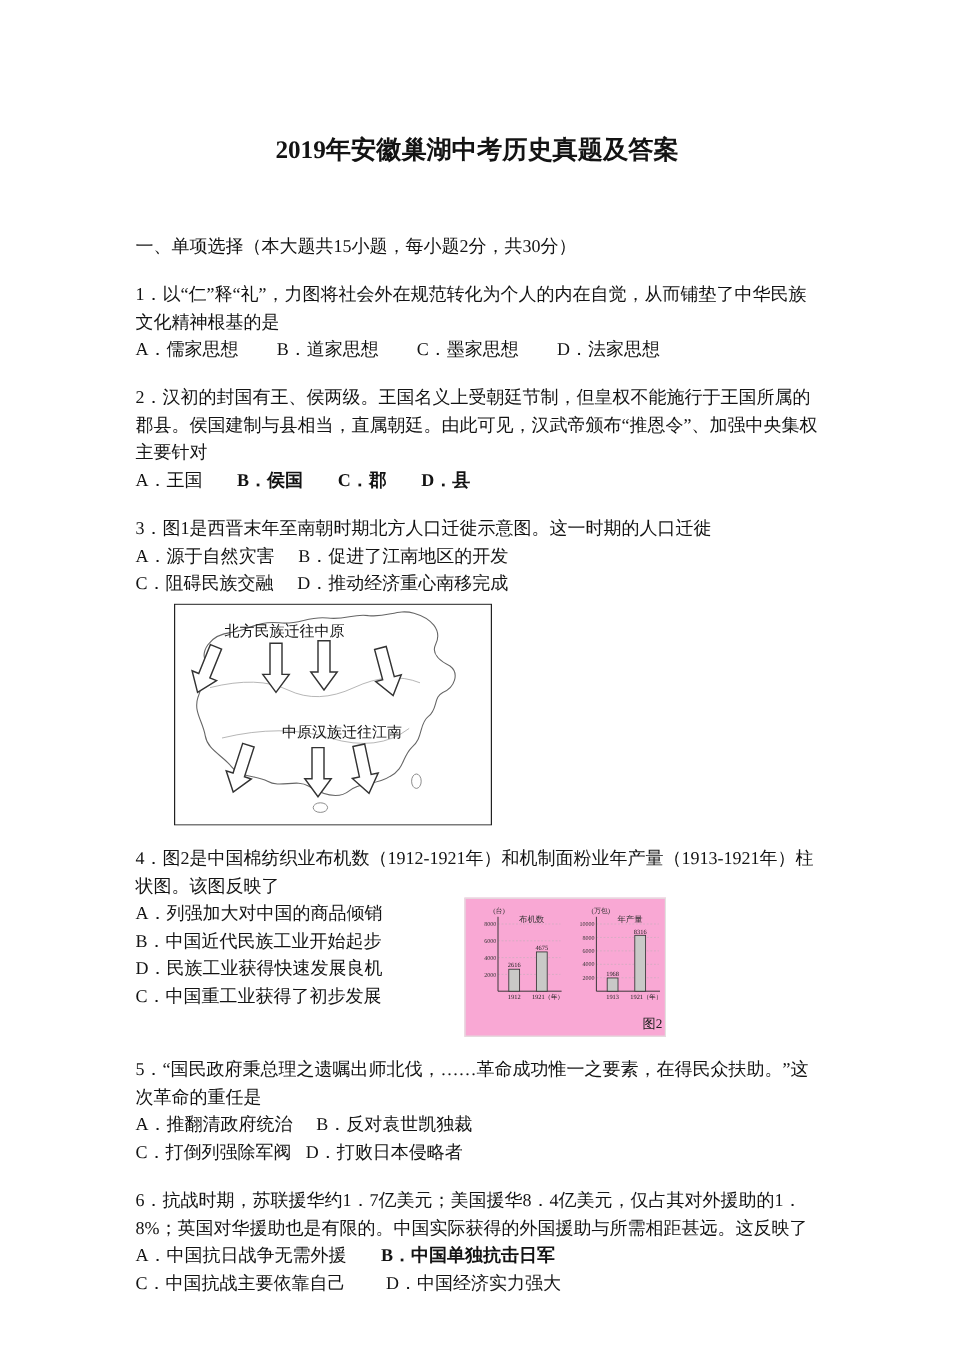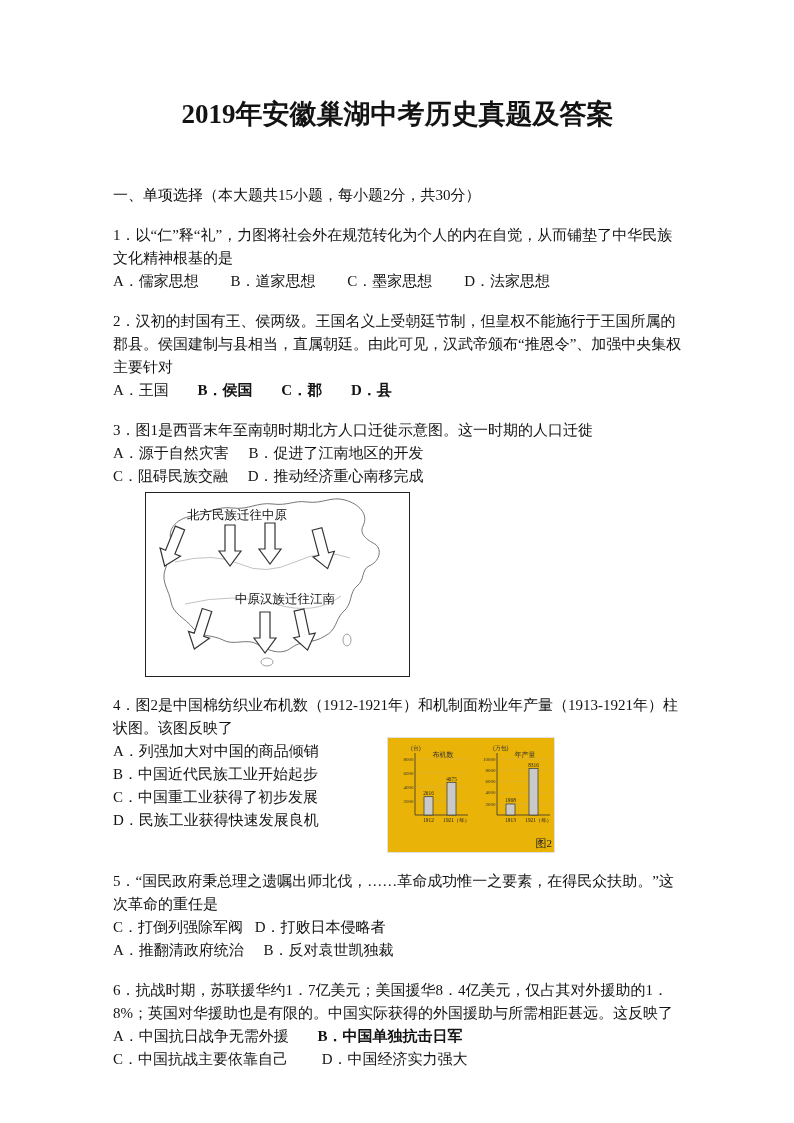--- a/index.html
+++ b/index.html
@@ -9,43 +9,43 @@
     margin: 0 auto;
     background: #fff;
     color: #131313;
     font-family: "Liberation Serif", "DejaVu Serif", serif;
     font-size: 15px; line-height: 23px;
     padding: 96px 112px 30px 113px;
     box-sizing: border-box;
     overflow: hidden;
   }
   .title {
-    font-size: 27px; line-height: 27px; font-weight: bold;
-    text-align: center; margin: 5px;
+    font-size: 21px; line-height: 27px; font-weight: bold;
+    text-align: center; margin: 16px;
   }
   .section { margin: 56px 0 0 0; }
   .question { margin: 17px 0 0 0; }
   .question p { margin: 0; }
   .opts .opt { display: inline-block; }
   .opts .opt + .opt { margin-left: 28px; }
   .gap-sm .opt + .opt { margin-left: 16px; }
   .gap-xs .opt + .opt { margin-left: 8px; }
   .gap-md .opt + .opt { margin-left: 25px; font-weight: bold; }
   .gap-lg .opt + .opt { margin-left: 30px; }
 
   .figure1 { margin: 4px 0 0 32px; }
   .figure1 svg { display: block; }
   .map-label { font-family: "Liberation Serif", "DejaVu Serif", serif; }
 
   .q4-body { display: flex; align-items: flex-start; gap: 18px; }
   .q4-options { width: 252px; flex: none; }
   .figure2 {
     margin: -3px 0 0 4px;
     width: 168px;
-    background: #eab308;
+    background: #f9a8d4;
     border: 1px solid #e2e1df;
     padding: 3px 2px 1px 2px;
     box-sizing: border-box;
   }
   .figure2 .charts { display: flex; justify-content: space-between; }
   .figure2 .chart { width: 80px; height: 96px; }
   .figure2 figcaption {
     text-align: right; font-size: 11px; line-height: 13px;
     color: #222; padding: 0 0 1px 0;
   }
@@ -129,22 +129,22 @@
       </g>
     </svg>
   </figure>
 
   <div class="question">
     <p class="stem">4．图2是中国棉纺织业布机数（1912-1921年）和机制面粉业年产量（1913-1921年）柱状图。该图反映了</p>
     <div class="q4-body">
       <div class="q4-options">
         <p class="opt-line">A．列强加大对中国的商品倾销</p>
         <p class="opt-line">B．中国近代民族工业开始起步</p>
+        <p class="opt-line">D．民族工业获得快速发展良机</p>
         <p class="opt-line">C．中国重工业获得了初步发展</p>
-        <p class="opt-line">D．民族工业获得快速发展良机</p>
       </div>
       <figure class="figure2">
         <div class="charts">
           <div class="chart"><svg viewBox="0 0 80 96" width="80" height="96">
                 <text x="21" y="9" font-size="5.8" text-anchor="start" fill="#333">(台)</text>
                 <text x="53" y="16" font-size="7" text-anchor="middle" fill="#333">布机数</text>
                 <line x1="25" y1="60" x2="77" y2="60" stroke="#b0b0b0" stroke-width="0.4" stroke-dasharray="1.5 1.5"></line>
                 <text x="23.5" y="61.8" font-size="5" text-anchor="end" fill="#333">2000</text>
                 <line x1="25" y1="46" x2="77" y2="46" stroke="#b0b0b0" stroke-width="0.4" stroke-dasharray="1.5 1.5"></line>
                 <text x="23.5" y="47.8" font-size="5" text-anchor="end" fill="#333">4000</text>
@@ -184,27 +184,27 @@
                 <text x="66.5" y="80.5" font-size="5.3" text-anchor="middle" fill="#222">1921（年）</text>
               </svg></div>
         </div>
         <figcaption>图2</figcaption>
       </figure>
     </div>
   </div>
 
   <div class="question">
     <p class="stem">5．“国民政府秉总理之遗嘱出师北伐，……革命成功惟一之要素，在得民众扶助。”这次革命的重任是</p>
+    <p class="opts gap-sm">
+      <span class="opt">A．推翻清政府统治</span>
+      <span class="opt">B．反对袁世凯独裁</span>
+    </p>
     <p class="opts gap-xs">
       <span class="opt">C．打倒列强除军阀</span>
       <span class="opt">D．打败日本侵略者</span>
-    </p>
-    <p class="opts gap-sm">
-      <span class="opt">A．推翻清政府统治</span>
-      <span class="opt">B．反对袁世凯独裁</span>
     </p>
   </div>
 
   <div class="question">
     <p class="stem">6．抗战时期，苏联援华约1．7亿美元；美国援华8．4亿美元，仅占其对外援助的1．8%；英国对华援助也是有限的。中国实际获得的外国援助与所需相距甚远。这反映了</p>
     <p class="opts gap-md">
       <span class="opt">A．中国抗日战争无需外援</span>
       <span class="opt">B．中国单独抗击日军</span>
     </p>
     <p class="opts gap-lg">

